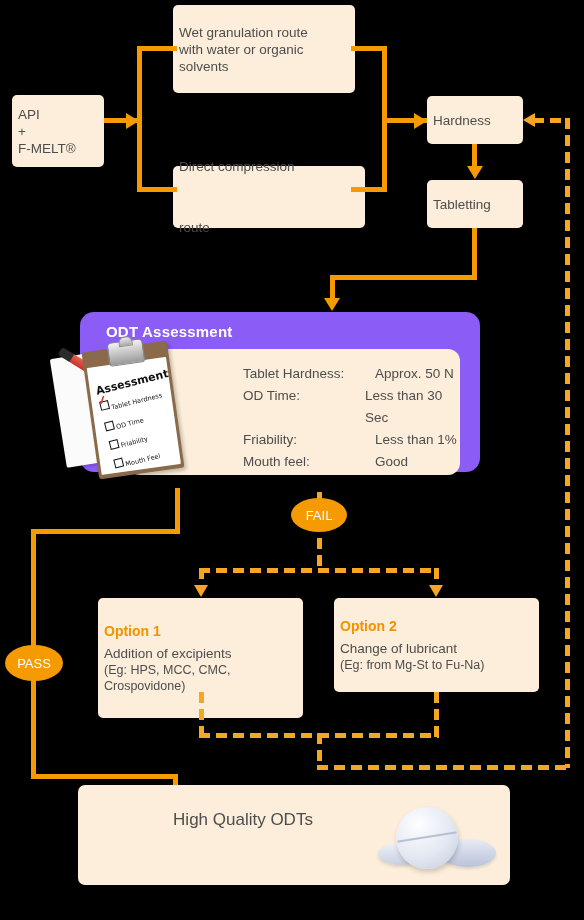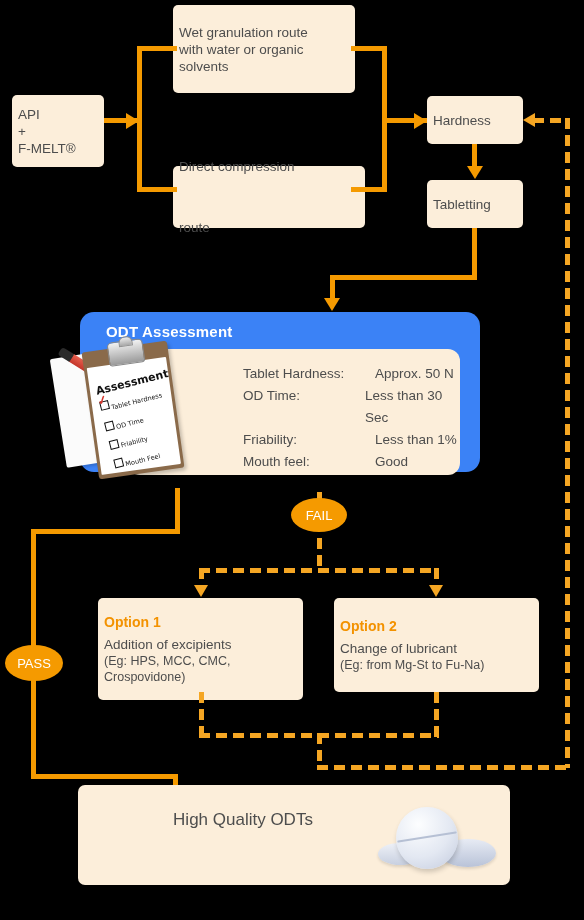--- a/index.html
+++ b/index.html
@@ -15,21 +15,21 @@
   .dash-v{position:absolute;width:5px;background-image:linear-gradient(#F5A623 62%,rgba(0,0,0,0) 0%);
           background-size:5px 17px;background-repeat:repeat-y;}
   .dash-h{position:absolute;height:5px;background-image:linear-gradient(to right,#F5A623 62%,rgba(0,0,0,0) 0%);
           background-size:17px 5px;background-repeat:repeat-x;}
   .arrow{position:absolute;width:0;height:0;}
   .arr-down{border-left:8px solid transparent;border-right:8px solid transparent;border-top:13px solid #F59A00;}
   .arr-right{border-top:8px solid transparent;border-bottom:8px solid transparent;border-left:13px solid #F59A00;}
   .arr-left{border-top:7px solid transparent;border-bottom:7px solid transparent;border-right:12px solid #F5A623;}
   .arr-down-d{border-left:7px solid transparent;border-right:7px solid transparent;border-top:12px solid #F5A623;}
 
-  #odt-panel{position:absolute;left:80px;top:312px;width:400px;height:160px;background:#3b82f6;border-radius:14px;text-decoration:underline;}
+  #odt-panel{position:absolute;left:80px;top:312px;width:400px;height:160px;background:#8b5cf6;border-radius:14px;text-decoration:underline;}
   #odt-title{position:absolute;left:26px;top:11px;color:#fff;font-size:15px;font-weight:bold;letter-spacing:.2px;}
   #odt-inner{position:absolute;left:48px;top:37px;width:332px;height:126px;background:#FCEEDA;border-radius:12px;}
   .specs{position:absolute;left:115px;top:14px;color:#4d4d4d;font-size:13.5px;line-height:22px;}
   .specs .row{display:flex;gap:20px;}
   .specs .k{width:112px;}
   .specs .v{}
 
   
   #clip-wrap{position:absolute;left:58px;top:340px;width:125px;height:145px;}
   #paper{position:absolute;left:0;top:14px;width:58px;height:110px;background:#fbfbfb;
@@ -181,21 +181,21 @@
   </div>
   <div class="dash-v" style="left:317px;top:538px;height:33px;"></div>
   <div class="dash-h" style="left:199px;top:568px;width:239px;"></div>
 
   <div class="dash-v" style="left:199px;top:568px;height:20px;"></div>
   <div class="arrow arr-down-d" style="left:194px;top:585px;"></div>
 
   <div class="dash-v" style="left:434px;top:568px;height:20px;"></div>
   <div class="arrow arr-down-d" style="left:429px;top:585px;"></div>
 
-  <div class="box" id="node-option1" style="left:98px;top:598px;width:205px;height:102px;">
+  <div class="box" id="node-option1" style="left:98px;top:598px;width:205px;height:120px;">
     <span class="opt-title">Option 1</span>
     <span class="ln">Addition of excipients</span>
     <span class="ln small">(Eg: HPS, MCC, CMC,</span>
     <span class="ln small">Crospovidone)</span>
   </div>
 
   <div class="box" id="node-option2" style="left:334px;top:598px;width:205px;height:94px;">
     <span class="opt-title">Option 2</span>
     <span class="ln">Change of lubricant</span>
     <span class="ln small">(Eg: from Mg-St to Fu-Na)</span>

